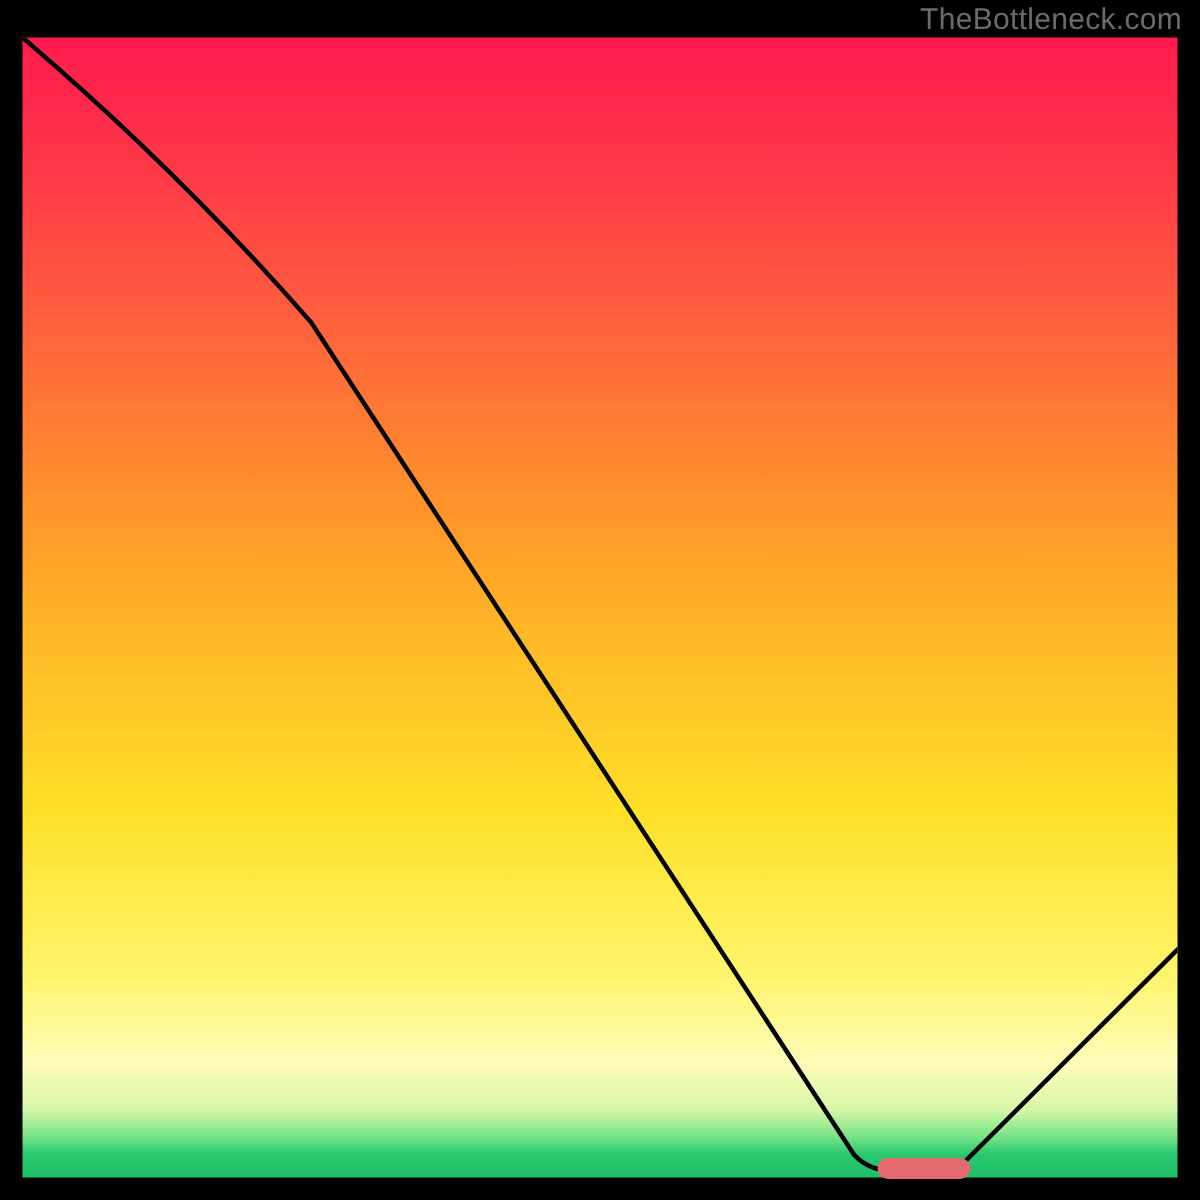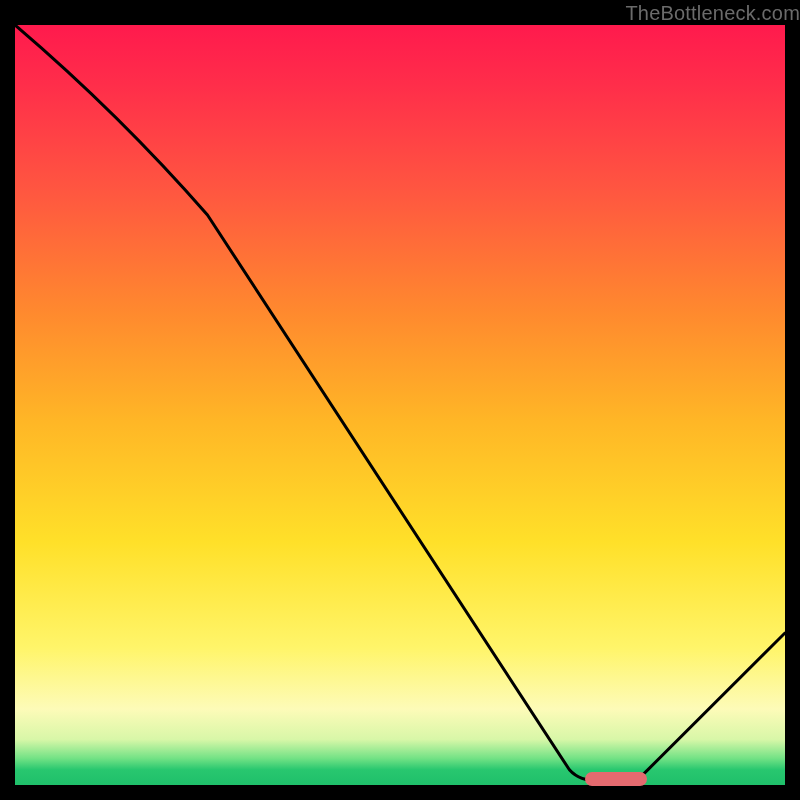--- a/index.html
+++ b/index.html
@@ -43,21 +43,21 @@
     );
   }
   .plot-area svg {
     position: absolute;
     left: 0;
     top: 0;
   }
   .watermark {
     position: absolute;
     top: 2px;
-    right: 0;
+    right: 12px;
     color: #6b6b6b;
     font-size: 20px;
     font-weight: 500;
     letter-spacing: 0.2px;
   }
   .pill {
     position: absolute;
     width: 62px;
     height: 14px;
     background: #e46a6f;

